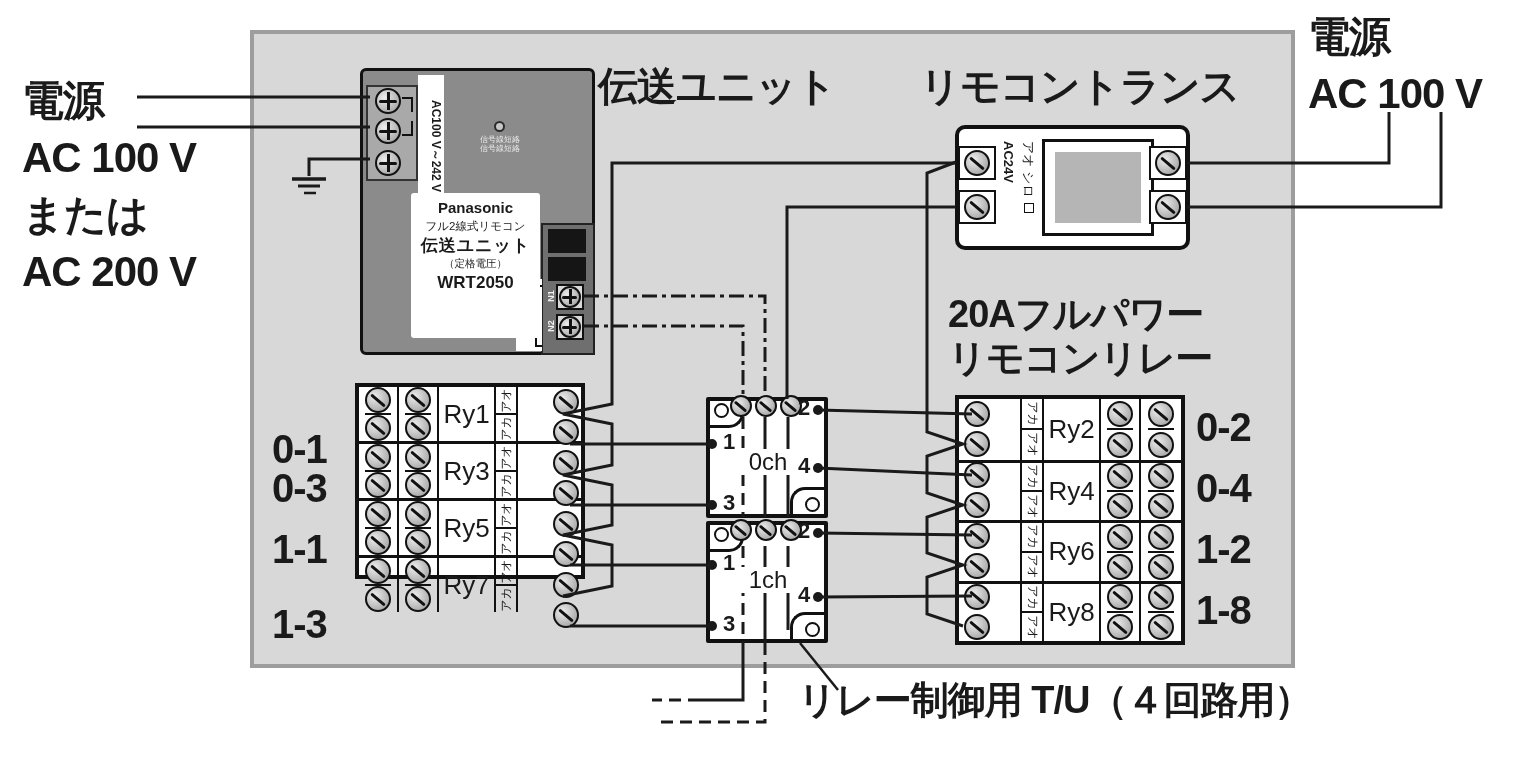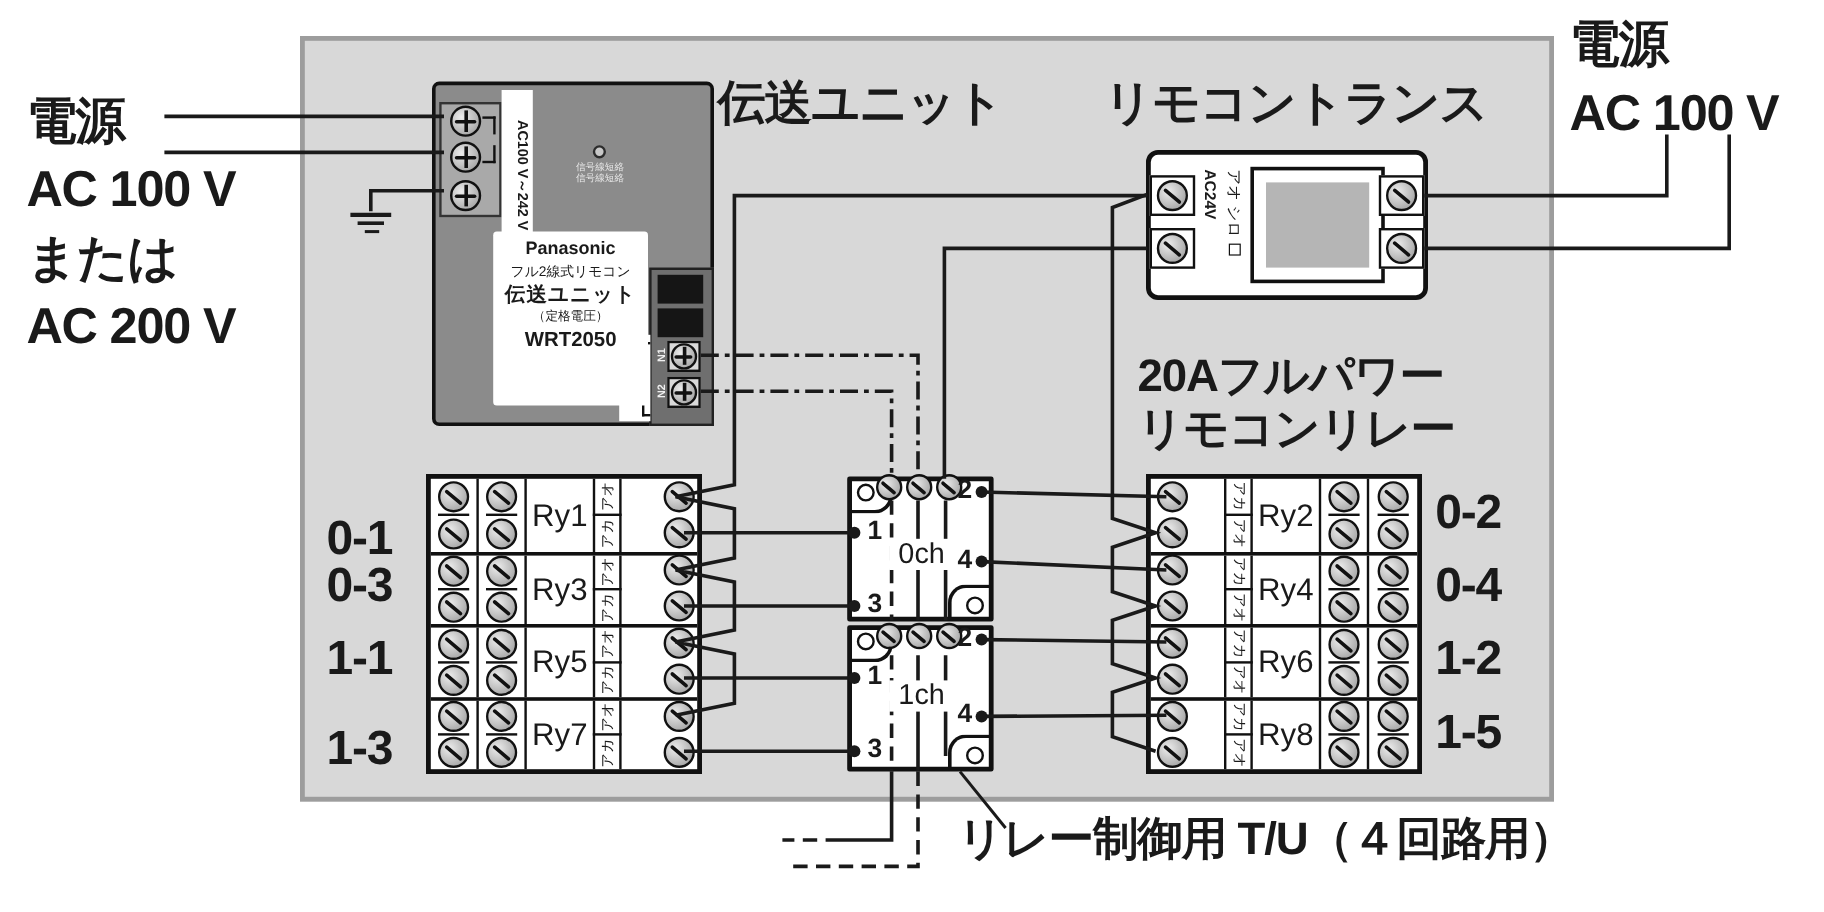--- a/index.html
+++ b/index.html
@@ -163,21 +163,21 @@
       <div id="xcore-in" class="abs"></div>
     </div>
     <div class="xtermbox abs" style="right:-1px;top:17px;">
       <span class="screw"></span>
     </div>
     <div class="xtermbox abs" style="right:-1px;top:61px;">
       <span class="screw"></span>
     </div>
   </div>
 
-  <div class="relayblock abs" style="left:355px;top:395px;width:230px;height:250px;">
+  <div class="relayblock abs" style="left:355px;top:383px;width:230px;height:196px;">
 
     <div class="rrow L">
       <div class="cell twocell">
           <div>
             <span class="screw"></span>
           </div>
           <div>
             <span class="screw"></span>
           </div>
         </div>
@@ -449,21 +449,21 @@
     <span class="screw sabs" style="left:5px;top:215px;"></span>
   </div>
 
   <div class="abs circ" style="left:272px;top:405px;margin-top:22px;">0-1</div>
   <div class="abs circ" style="left:272px;top:466px;">0-3</div>
   <div class="abs circ" style="left:272px;top:527px;">1-1</div>
   <div class="abs circ" style="left:272px;top:602px;">1-3</div>
   <div class="abs circ" style="left:1196px;top:405px;">0-2</div>
   <div class="abs circ" style="left:1196px;top:466px;">0-4</div>
   <div class="abs circ" style="left:1196px;top:527px;">1-2</div>
-  <div class="abs circ" style="left:1196px;top:588px;">1-5</div>
+  <div class="abs circ" style="left:1196px;top:588px;">1-8</div>
 
   <div class="tublock abs" style="left:706px;top:397px;width:122px;height:121px;">
     <div class="cornerTL">
         <span class="hole" style="left:5px;top:3px;"></span>
       </div>
     <div class="cornerBR">
         <span class="hole" style="right:5px;bottom:3px;"></span>
       </div>
     <span class="screw sm sabs" style="left:20px;top:-6px;"></span>
     <span class="screw sm sabs" style="left:45px;top:-6px;"></span>

